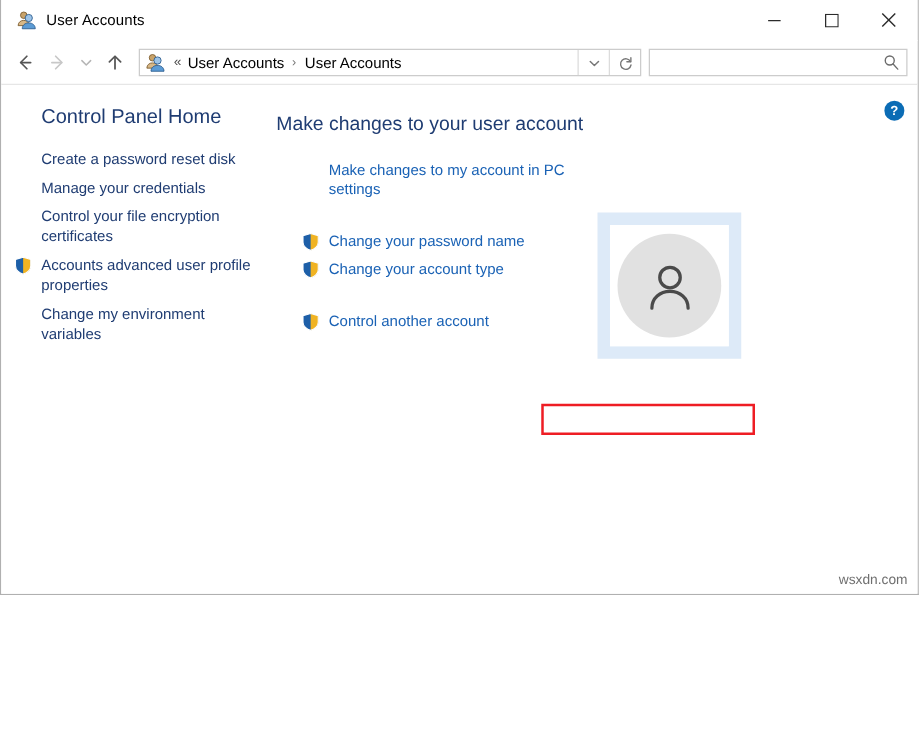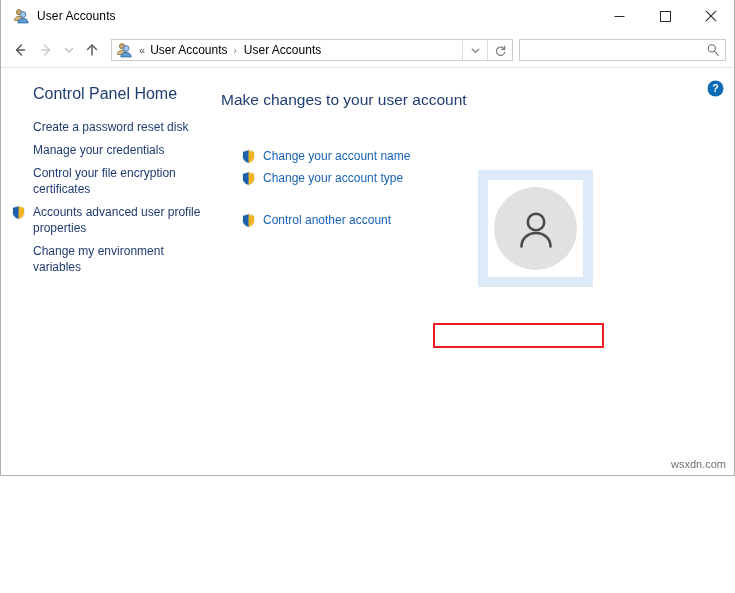--- a/index.html
+++ b/index.html
@@ -441,32 +441,35 @@
         <svg width="17" height="17" viewBox="0 0 17 17">
           <circle cx="8.5" cy="8.5" r="8" fill="#0b6cb5"></circle>
           <text x="8.5" y="12.4" font-family="Liberation Sans, sans-serif" font-size="10.5" font-weight="bold" fill="#ffffff" text-anchor="middle">?</text>
         </svg>
       </span>
 
       <h1 class="main-heading">Make changes to your user account</h1>
 
       <div class="links-col">
 
+        <div class="link-row no-icon">
+          <span class="link-text">Make changes to my account in PC settings</span>
+        </div>
 
         <div class="gap-lg"></div>
 
         <div class="link-row">
           <span class="row-shield">
             <svg width="15" height="15" viewBox="0 0 15 15">
               <path d="M7.5 0.8L13.6 2.6v5.1c0 3.3-3.1 5.8-6.1 6.6C4.5 13.5 1.4 11 1.4 7.7V2.6z" fill="#1d5fa8"></path>
               <path d="M7.5 0.8L13.6 2.6v5.1c0 3.3-3.1 5.8-6.1 6.6z" fill="#f0b323"></path>
               <path d="M7.5 0.8L13.6 2.6v5.1c0 3.3-3.1 5.8-6.1 6.6C4.5 13.5 1.4 11 1.4 7.7V2.6z" fill="none" stroke="#ffffff" stroke-width="0.9"></path>
             </svg>
           </span>
-          <span class="link-text">Change your account name</span>
+          <span class="link-text">Change your password name</span>
         </div>
 
         <div class="link-row">
           <span class="row-shield">
             <svg width="15" height="15" viewBox="0 0 15 15">
               <path d="M7.5 0.8L13.6 2.6v5.1c0 3.3-3.1 5.8-6.1 6.6C4.5 13.5 1.4 11 1.4 7.7V2.6z" fill="#1d5fa8"></path>
               <path d="M7.5 0.8L13.6 2.6v5.1c0 3.3-3.1 5.8-6.1 6.6z" fill="#f0b323"></path>
               <path d="M7.5 0.8L13.6 2.6v5.1c0 3.3-3.1 5.8-6.1 6.6C4.5 13.5 1.4 11 1.4 7.7V2.6z" fill="none" stroke="#ffffff" stroke-width="0.9"></path>
             </svg>
           </span>

